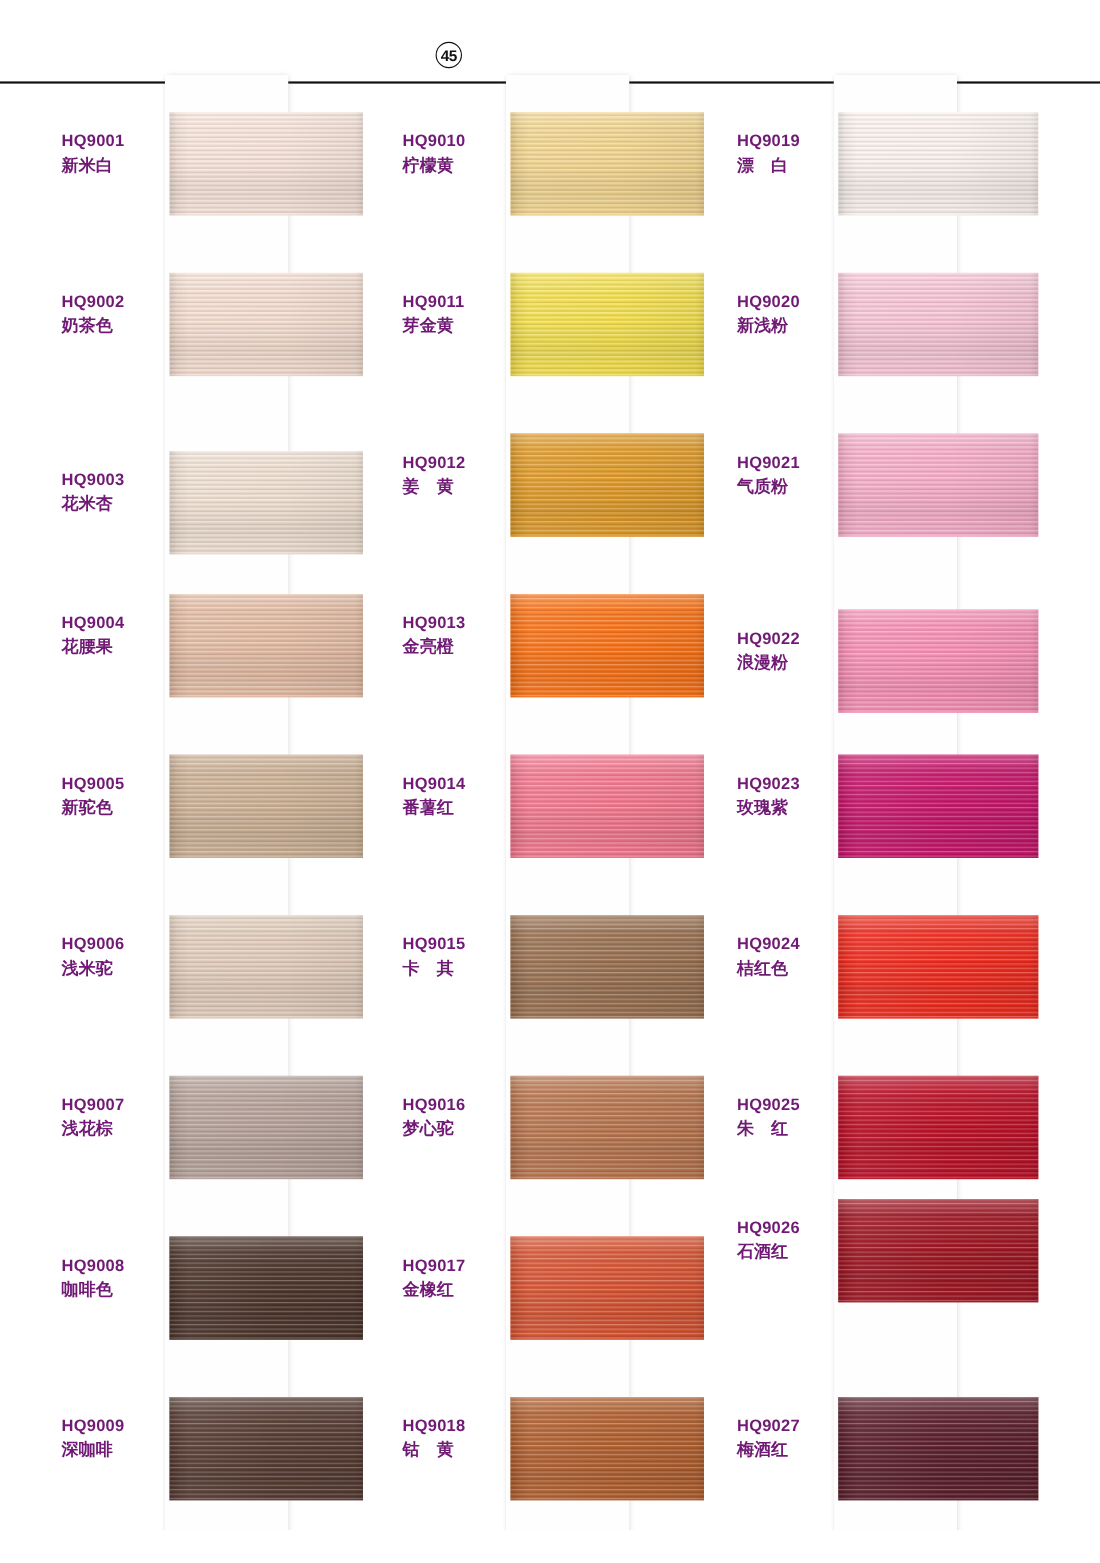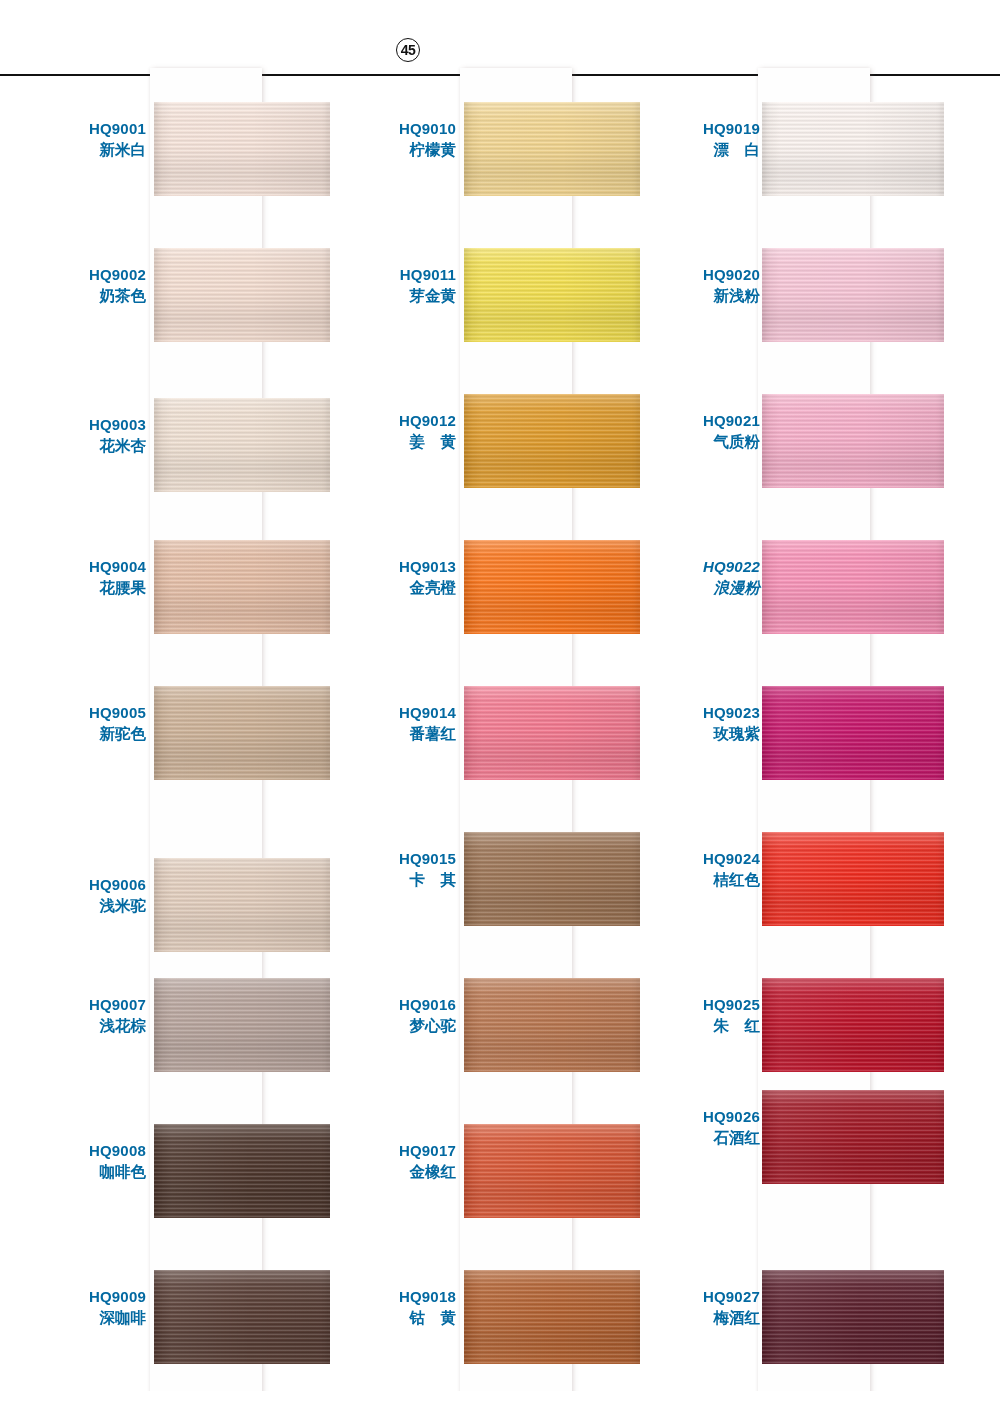--- a/index.html
+++ b/index.html
@@ -95,22 +95,22 @@
     position: absolute;
     left: 0;
     width: 260px;
     height: 142px;
     z-index: 4;
   }
   .label-block {
     position: absolute;
     left: 0; top: 38px;
     width: 90px;
-    text-align: right;
-    color: #0369a1;
+    text-align: left;
+    color: #701a75;
     z-index: 7;
   }
   .code {
     font-size: 15px;
     font-weight: 600;
     letter-spacing: 0.2px;
     line-height: 1.42;
     white-space: nowrap;
   }
   .cname {
@@ -212,21 +212,21 @@
             <div class="code">HQ9002</div>
             <div class="cname">奶茶色</div>
           </div>
           <div class="skein" style="background: rgb(245, 222, 209);">
             <div class="threads"></div>
             <div class="sheen"></div>
             <div class="edge-l"></div>
             <div class="edge-r"></div>
           </div>
         </div>
-        <div class="row" style="top: 308px;">
+        <div class="row" style="top: 320px;">
           <div class="label-block">
             <div class="code">HQ9003</div>
             <div class="cname">花米杏</div>
           </div>
           <div class="skein" style="background: rgb(240, 224, 210);">
             <div class="threads"></div>
             <div class="sheen"></div>
             <div class="edge-l"></div>
             <div class="edge-r"></div>
           </div>
@@ -248,21 +248,21 @@
             <div class="code">HQ9005</div>
             <div class="cname">新驼色</div>
           </div>
           <div class="skein" style="background: rgb(205, 177, 150);">
             <div class="threads"></div>
             <div class="sheen"></div>
             <div class="edge-l"></div>
             <div class="edge-r"></div>
           </div>
         </div>
-        <div class="row" style="top: 768px;">
+        <div class="row" style="top: 742px;">
           <div class="label-block">
             <div class="code">HQ9006</div>
             <div class="cname">浅米驼</div>
           </div>
           <div class="skein" style="background: rgb(226, 205, 188);">
             <div class="threads"></div>
             <div class="sheen"></div>
             <div class="edge-l"></div>
             <div class="edge-r"></div>
           </div>
@@ -452,21 +452,21 @@
             <div class="code">HQ9021</div>
             <div class="cname">气质粉</div>
           </div>
           <div class="skein" style="background: rgb(247, 174, 201);">
             <div class="threads"></div>
             <div class="sheen"></div>
             <div class="edge-l"></div>
             <div class="edge-r"></div>
           </div>
         </div>
-        <div class="row" style="top: 450px; font-style: italic;">
+        <div class="row" style="top: 464px;">
           <div class="label-block">
             <div class="code">HQ9022</div>
             <div class="cname">浪漫粉</div>
           </div>
           <div class="skein" style="background: rgb(248, 144, 182);">
             <div class="threads"></div>
             <div class="sheen"></div>
             <div class="edge-l"></div>
             <div class="edge-r"></div>
           </div>

